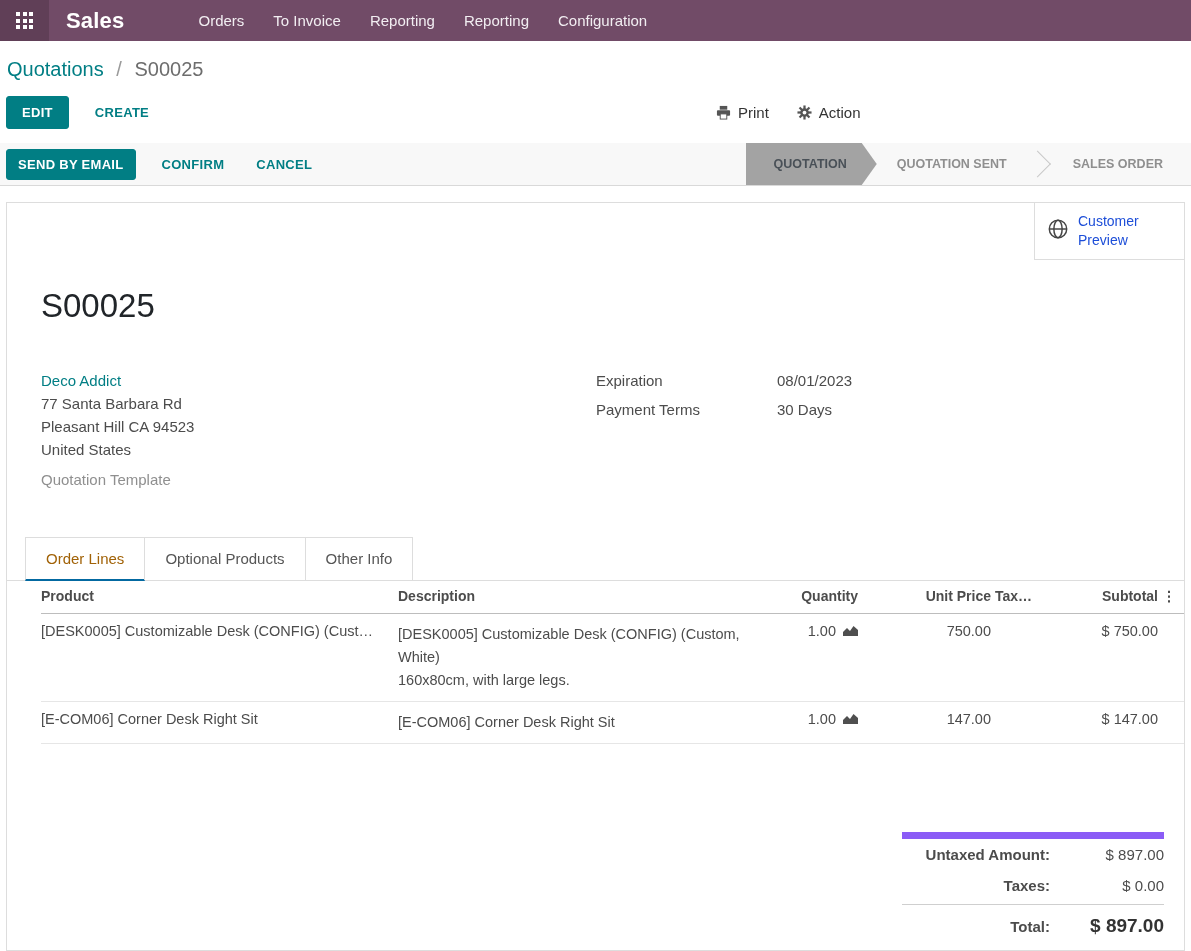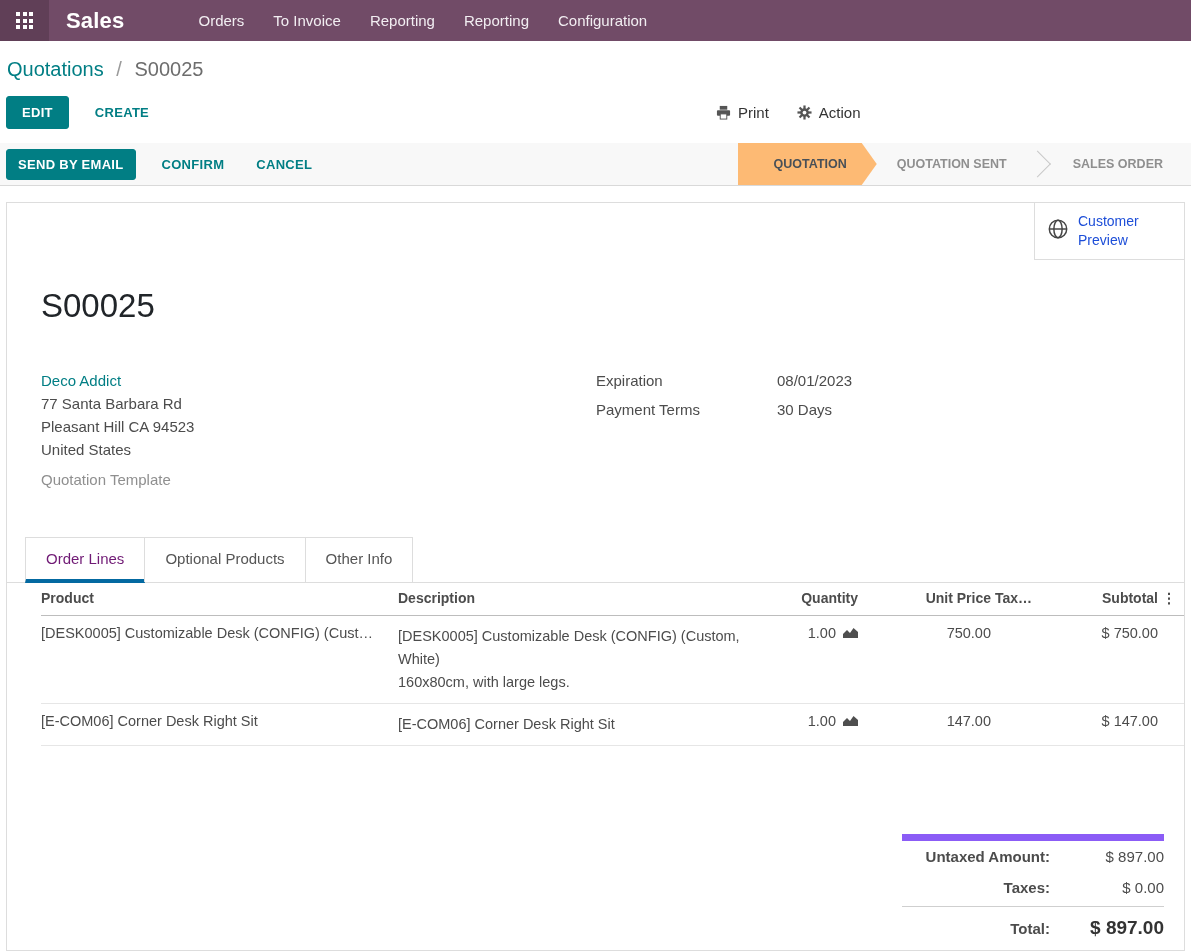--- a/index.html
+++ b/index.html
@@ -30,21 +30,21 @@
   .doc-action { display:flex; align-items:center; gap:7px; font-size:15px; color:#333; cursor:pointer; }
   .doc-action svg { display:block; }
 
   
   .status-row { display:flex; align-items:stretch; background:#f8f8f8; border-bottom:1px solid #d9d9d9; height:43px; margin-top:14px; }
   .status-left { display:flex; align-items:center; gap:8px; padding-left:6px; flex:1; }
   .status-left .btn-primary { padding:7px 11px; }
   .status-left .btn-link { margin-left:12px; }
   .pipeline { display:flex; align-items:stretch; margin-right:8px; font-size:12.5px; font-weight:700; }
   .stage { display:flex; align-items:center; padding:0 20px; color:#8f8f8f; cursor:pointer; white-space:nowrap; }
-  .stage.active { background:#fdba74; color:#495057; padding:0 30px 0 36px; clip-path:polygon(0 0, calc(100% - 15px) 0, 100% 50%, calc(100% - 15px) 100%, 0 100%); }
+  .stage.active { background:#a3a3a3; color:#495057; padding:0 30px 0 28px; clip-path:polygon(0 0, calc(100% - 15px) 0, 100% 50%, calc(100% - 15px) 100%, 0 100%); }
   .chev { width:26px; position:relative; }
   .chev::before { content:""; position:absolute; top:50%; left:1px; width:18px; height:18px; border-top:1px solid #c9c9c9; border-right:1px solid #c9c9c9; transform:translateY(-50%) rotate(45deg); }
 
   
   .sheet { margin:16px 6px 0; border:1px solid #ddd; background:#fff; height:749px; position:relative; }
   .customer-preview { position:absolute; top:0; right:0; width:150px; padding:9px 12px; border-left:1px solid #ddd; border-bottom:1px solid #ddd; display:flex; align-items:center; gap:9px; cursor:pointer; }
   .customer-preview .cp-label { font-size:14px; color:#1d4ed8; line-height:1.35; }
 
   .sheet-title { margin:84px 0 0 34px; font-size:33px; color:#212529; font-weight:400; }
 
@@ -55,21 +55,21 @@
   .flabel { width:181px; flex-shrink:0; color:#4c4c4c; }
   .flabel.muted { color:#8f8f8f; }
   .fvalue { color:#4c4c4c; }
   .link { color:#017E84; cursor:pointer; }
   .tmpl-row { margin-top:7px; }
 
   
   .tabs { margin-top:40px; padding-left:18px; border-bottom:1px solid #ddd; display:flex; }
   .tab { padding:12px 20px; font-size:15px; color:#555; border:1px solid #ddd; border-bottom:none; background:#fff; cursor:pointer; }
   .tab + .tab { margin-left:-1px; }
-  .tab.active { color:#701a75; margin-bottom:-1px; border-bottom:4px solid #0369a1; }
+  .tab.active { color:#a16207; margin-bottom:-1px; border-bottom:2px solid #0369a1; }
 
   
   table.lines { border-collapse:collapse; table-layout:fixed; width:1143px; margin-left:34px; font-size:14.5px; }
   table.lines th { font-weight:700; color:#4c4c4c; font-size:14px; text-align:left; padding:7px 4px 9px 0; border-bottom:1px solid #bdbdbd; }
   table.lines th.num, table.lines td.num { text-align:right; }
   table.lines td { padding:9px 4px 9px 0; vertical-align:top; color:#4c4c4c; border-bottom:1px solid #e6e6e6; }
   td.product-cell { color:#555; white-space:nowrap; overflow:hidden; padding-left:11px; }
   th.product-h { padding-left:11px; }
   .desc-line { line-height:23px; }
   .qty-wrap { display:flex; justify-content:flex-end; align-items:flex-end; gap:7px; }

